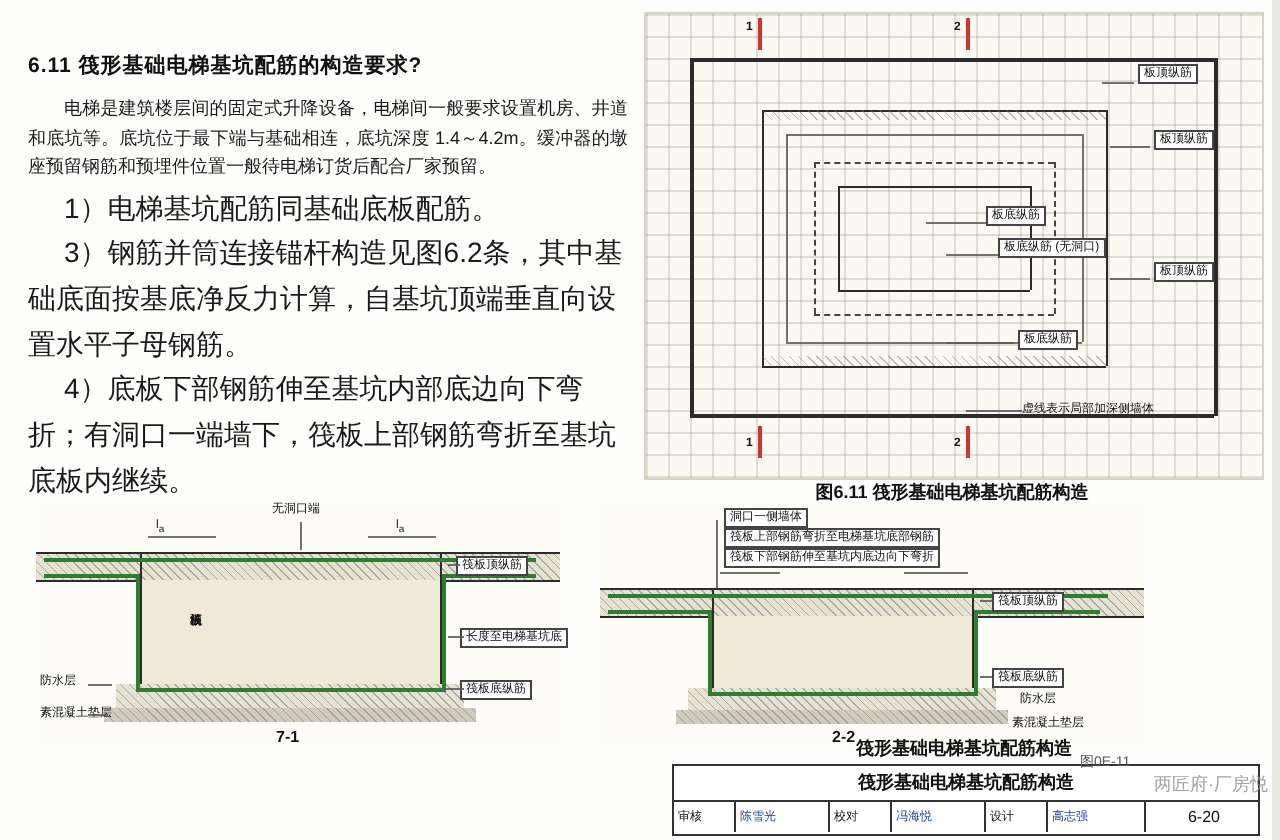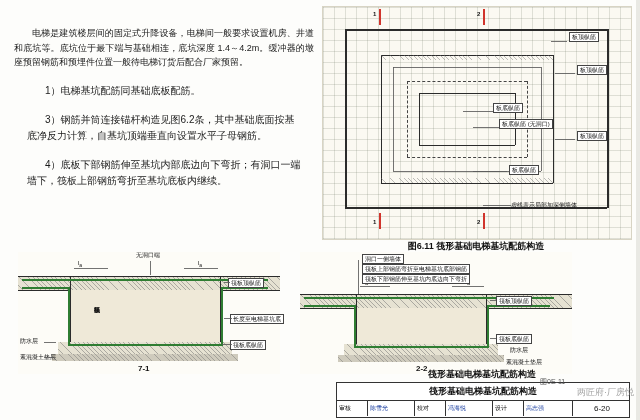--- a/index.html
+++ b/index.html
@@ -9,21 +9,21 @@
     font-family:"Liberation Sans", sans-serif;
     color:#111;
   }
   .page{position:relative;width:640px;height:420px;background:#fdfdfb;}
 
   
   .textcol{position:absolute;left:14px;top:26px;width:300px;}
   .t-title{font-size:10.5px;font-weight:bold;letter-spacing:.5px;color:#111;margin-bottom:7px;}
   .t-para{font-size:9px;line-height:1.62;color:#1a1a1a;text-align:justify;margin:0 0 2px 0;text-indent:0;}
   .t-indent{text-indent:18px;}
-  .t-item{font-size:10px;line-height:1.62;color:#1a1a1a;text-indent:18px;margin:13px;}
+  .t-item{font-size:14px;line-height:1.62;color:#1a1a1a;text-indent:18px;margin:0;}
 
   
   .figTop{position:absolute;left:322px;top:6px;width:308px;height:232px;background:#fbf9f2;border:1px solid #d8d4c4;}
   .figTop .grid{position:absolute;inset:0;
     background-image:
       linear-gradient(to right, rgba(120,130,110,.22) 1px, transparent 1px),
       linear-gradient(to bottom, rgba(120,130,110,.22) 1px, transparent 1px);
     background-size:11px 11px;}
   .hline{position:absolute;background:#2b2b2b;height:1px;}
   .vline{position:absolute;background:#2b2b2b;width:1px;}
@@ -63,20 +63,24 @@
   .wm{position:absolute;right:6px;top:386px;font-size:9px;color:#8a8a8a;opacity:.8;}
 
   .edge-r{position:absolute;right:0;top:0;width:4px;height:420px;background:#e9e9e4;}
 </style>
 </head>
 <body>
 
 <div class="page">
 
   <div class="textcol">
+    <div class="t-title">
+      <span>6.11</span>
+      <span>筏形基础电梯基坑配筋的构造要求?</span>
+    </div>
     <p class="t-para t-indent">电梯是建筑楼层间的固定式升降设备，电梯间一般要求设置机房、井道和底坑等。底坑位于最下端与基础相连，底坑深度 1.4～4.2m。缓冲器的墩座预留钢筋和预埋件位置一般待电梯订货后配合厂家预留。</p>
     <p class="t-item">1）电梯基坑配筋同基础底板配筋。</p>
     <p class="t-item">3）钢筋并筒连接锚杆构造见图6.2条，其中基础底面按基底净反力计算，自基坑顶端垂直向设置水平子母钢筋。</p>
     <p class="t-item">4）底板下部钢筋伸至基坑内部底边向下弯折；有洞口一端墙下，筏板上部钢筋弯折至基坑底板内继续。</p>
   </div>
 
   <div class="figTop">
     <div class="grid"></div>
 
     <div class="hline" style="left:22px;top:22px;width:262px;height:1.5px;"></div>

